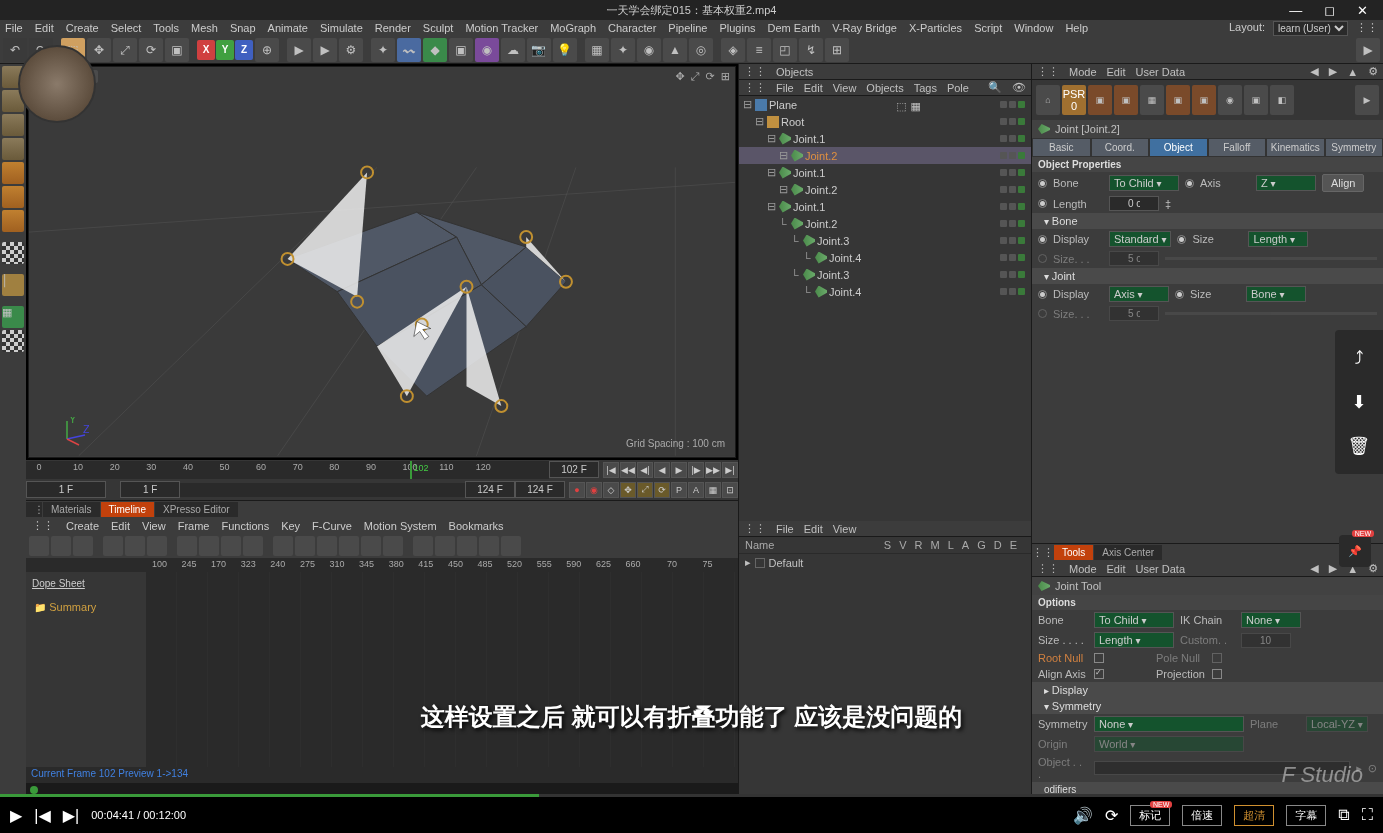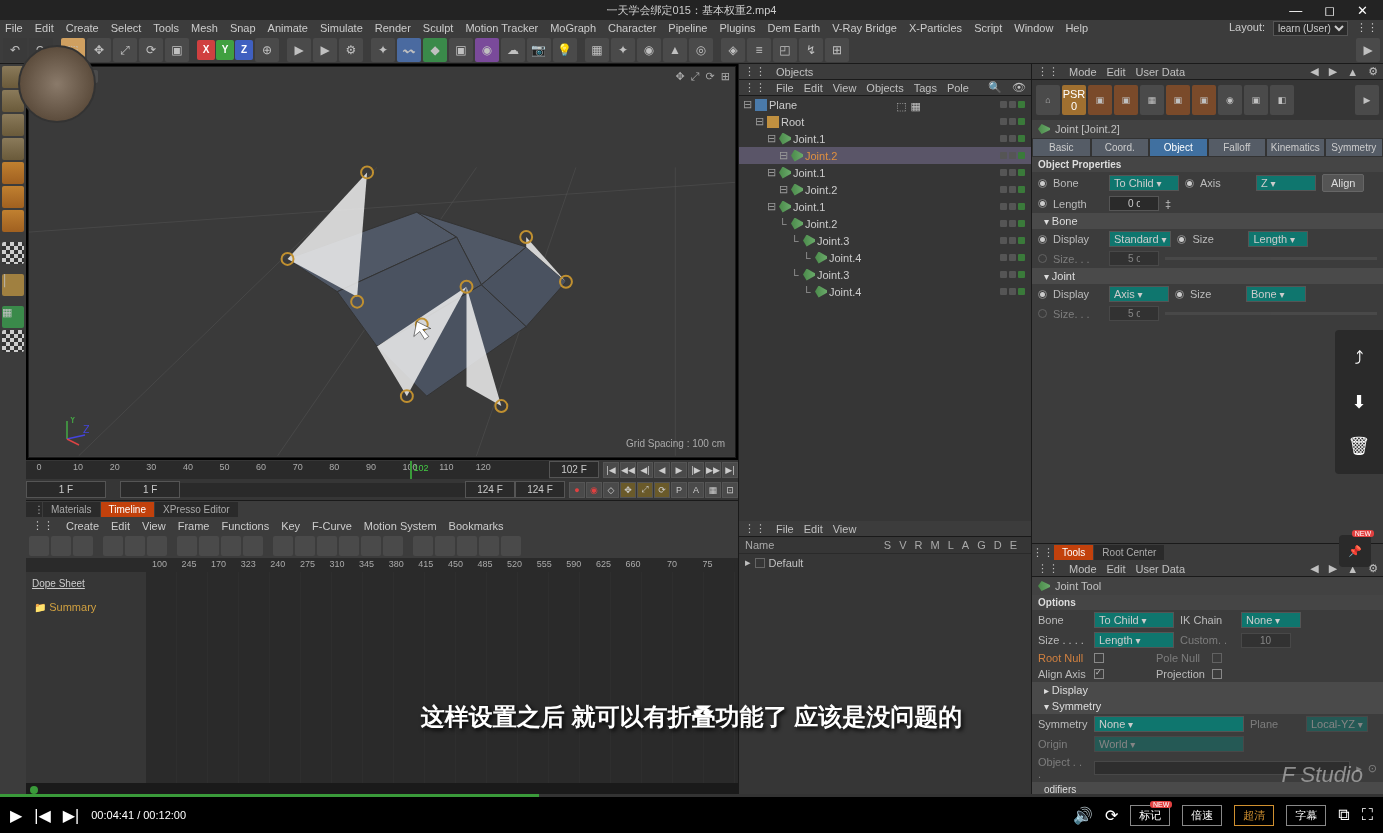--- a/index.html
+++ b/index.html
@@ -77,21 +77,21 @@
 .attr-tab{flex:1;text-align:center;padding:3px;font-size:10px;background:#555c66;color:#ccc;border:1px solid #333;}
 .attr-tab.active{background:#4070a0;color:#fff;}
 .attr-title{display:flex;align-items:center;background:#424242;padding:3px 6px;font-size:10px;gap:5px;}
 .attr-title .jicon{width:12px;height:10px;background:linear-gradient(90deg,#4a8a4a,#6aaa6a);clip-path:polygon(0 50%,30% 0,100% 40%,100% 60%,30% 100%);}
 .sec-hdr{background:#454545;padding:2px 6px;font-size:10px;color:#ddd;font-weight:bold;}
 .sec-hdr.sub{background:#4a4a4a;padding-left:12px;font-weight:normal;}
 .attr-row{display:flex;align-items:center;padding:2px 6px;gap:6px;font-size:10px;}
 .attr-row label{width:50px;color:#bbb;}
 .attr-row .radio{width:9px;height:9px;border:1px solid #888;border-radius:50%;}
 .attr-row .radio.on::after{content:"";display:block;width:5px;height:5px;background:#ccc;border-radius:50%;margin:1px;}
-.attr-row select,.attr-row .combo{background:#0f766e;border:1px solid #555;color:#ccc;font-size:10px;padding:1px 4px;min-width:60px;}
+.attr-row select,.attr-row .combo{background:#14532d;border:1px solid #555;color:#ccc;font-size:10px;padding:1px 4px;min-width:60px;}
 .attr-row input{background:#2a2a2a;border:1px solid #555;color:#ccc;font-size:10px;width:50px;padding:1px 18px;}
 .attr-row .btn{background:#555;padding:2px 8px;color:#ddd;border:1px solid #666;border-radius:2px;}
 .attr-row .slider{flex:1;height:3px;background:#555;position:relative;}
 .attr-row .chk{width:10px;height:10px;border:1px solid #888;}
 .attr-row .chk.on::after{content:"✓";color:#ccc;font-size:8px;display:block;margin-top:-2px;}
 .psr-bar{height:40px;background:#363636;display:flex;align-items:center;padding:0 4px;gap:2px;}
 .psr-bar .btn{width:24px;height:30px;background:#4a4a4a;border-radius:2px;display:flex;align-items:center;justify-content:center;font-size:9px;}
 .psr-bar .psr{background:#a07030;color:#fff;flex-direction:column;font-size:8px;}
 .subtitle{position:absolute;bottom:100px;left:50%;transform:translateX(-50%);color:#fff;font-size:24px;font-weight:bold;text-shadow:2px 2px 4px #000;z-index:50;}
 .video-ctrl{position:absolute;bottom:0;left:0;right:0;height:36px;background:rgba(0,0,0,0.8);display:flex;align-items:center;padding:0 10px;gap:12px;z-index:60;}
@@ -407,20 +407,21 @@
       </div>
     </div>
     <div class="dope" style="height:140px">
       <div class="dope-tree">
         <div class="hdr">Dope Sheet</div>
         <div style="height:8px"></div>
         <div class="item fold">📁 <span>Summary</span></div>
       </div>
       <div class="dope-grid"></div>
     </div>
+    <div class="status">Current Frame  102  Preview  1-&gt;134</div>
     <div style="height:14px;background:#1a1a1a;display:flex;align-items:center;padding:0 4px">
         <span style="width:8px;height:8px;background:#3a9a3a;border-radius:50%"></span>
       </div>
   </div>
 
   <div class="right-panels">
     <div class="panel-hdr">
       <span>⋮⋮</span>
         <span>Objects</span>
     </div>
@@ -686,21 +687,21 @@
         <label>Size. . .</label>
       <input value="5 cm" style="">
       <div class="slider"></div>
     </div>
 
     <div style="flex:1"></div>
 
     <div class="tabs-row">
       <span>⋮⋮</span>
       <div class="tab active">Tools</div>
-      <div class="tab">Root Center</div>
+      <div class="tab">Axis Center</div>
     </div>
     <div class="panel-hdr">
       <span>⋮⋮</span>
       <span>Mode</span>
       <span>Edit</span>
       <span>User Data</span>
       <span style="margin-left:auto">◀</span>
         <span>▶</span>
         <span>▲</span>
         <span>⚙</span>

